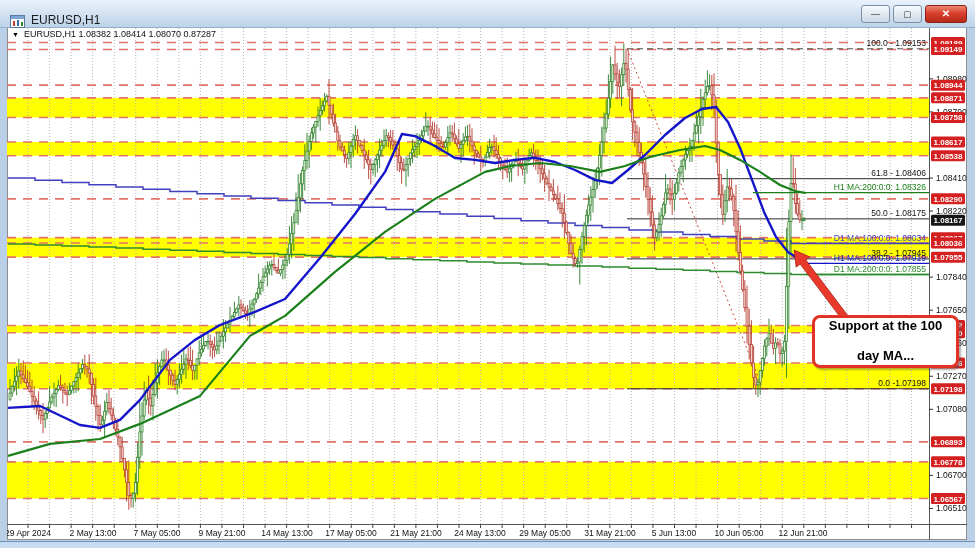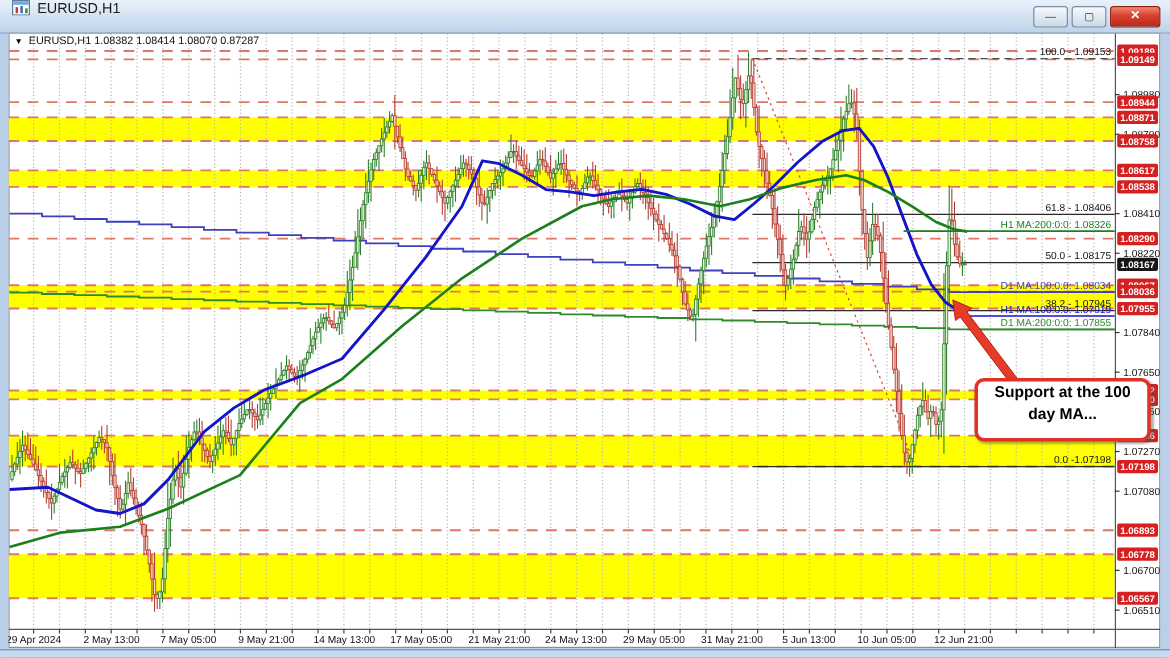--- a/index.html
+++ b/index.html
@@ -1,21 +1,21 @@
 <!DOCTYPE html>
 <html><head>
 <meta charset="utf-8">
 <style>
   html,body{margin:0;padding:0;background:#9ab4cc;font-family:"Liberation Sans",sans-serif;}
   .window{position:relative;width:975px;height:548px;background:#b9d0e8;overflow:hidden;
           box-shadow:inset 0 0 0 1px #7e9cbd;}
   
   .titlebar{position:absolute;left:0;top:0;width:975px;height:27px;z-index:6;
             background:linear-gradient(#e9f2fb,#cfdff0 60%,#bdd3e8);
-            border-bottom:1px solid #93afc9;display:flex;align-items:flex-start;}
+            border-bottom:1px solid #93afc9;display:flex;align-items:flex-end;}
   .titlebar .app-icon{width:15px;height:13px;margin:0 6px 0 10px;display:inline-block;}
   .titlebar .title{font-size:12px;color:#1c1c1c;}
   .winbtns{position:absolute;right:8px;top:5px;display:flex;gap:3px;}
   .wbtn{width:27px;height:16px;border:1px solid #7b8fa5;border-radius:3px;
         background:linear-gradient(#f6fafd,#cdd9e6);display:flex;align-items:center;justify-content:center;
         font-size:9px;color:#333;line-height:1;}
   .wbtn.close{width:40px;background:linear-gradient(#ef8771,#d9402e 45%,#b52a1a);color:#fff;
         border-color:#8e2014;font-weight:bold;font-size:10px;}
   
   .chart-bg{position:absolute;left:7px;top:27px;width:960px;height:513px;background:#fff;
@@ -24,22 +24,22 @@
   .frame-right{position:absolute;left:967px;top:27px;width:8px;height:521px;background:#b9d0e8;z-index:5;}
   .frame-bottom{position:absolute;left:0;top:541px;width:975px;height:7px;background:#c7dcf0;
             border-top:1px solid #6d92b8;z-index:5;}
   svg.chart{position:absolute;left:0;top:0;z-index:2;}
   .ohlc{position:absolute;left:12px;top:29px;z-index:3;font-size:9px;color:#111;white-space:nowrap;}
   .ohlc .tri{font-size:7px;margin-right:5px;color:#000;}
   
   .note{position:absolute;left:812px;top:315px;width:141px;height:47px;z-index:4;
         background:#fff;border:3px solid #e23226;border-radius:8px;
         box-shadow:2px 2px 2px rgba(80,80,80,.45);
-        display:flex;flex-direction:column;align-items:center;justify-content:flex-start;
-        font-size:13px;font-weight:bold;color:#000;line-height:1.4;text-align:center;}
+        display:flex;flex-direction:column;align-items:center;justify-content:flex-end;
+        font-size:13px;font-weight:bold;color:#000;line-height:1.4;text-align:center;gap:12px;}
   text{font-family:"Liberation Sans",sans-serif;}
 </style>
 </head>
 <body>
 
 <div class="window">
 
   <div class="titlebar">
     <span class="app-icon">
       <svg width="15" height="13" viewBox="0 0 15 13">

